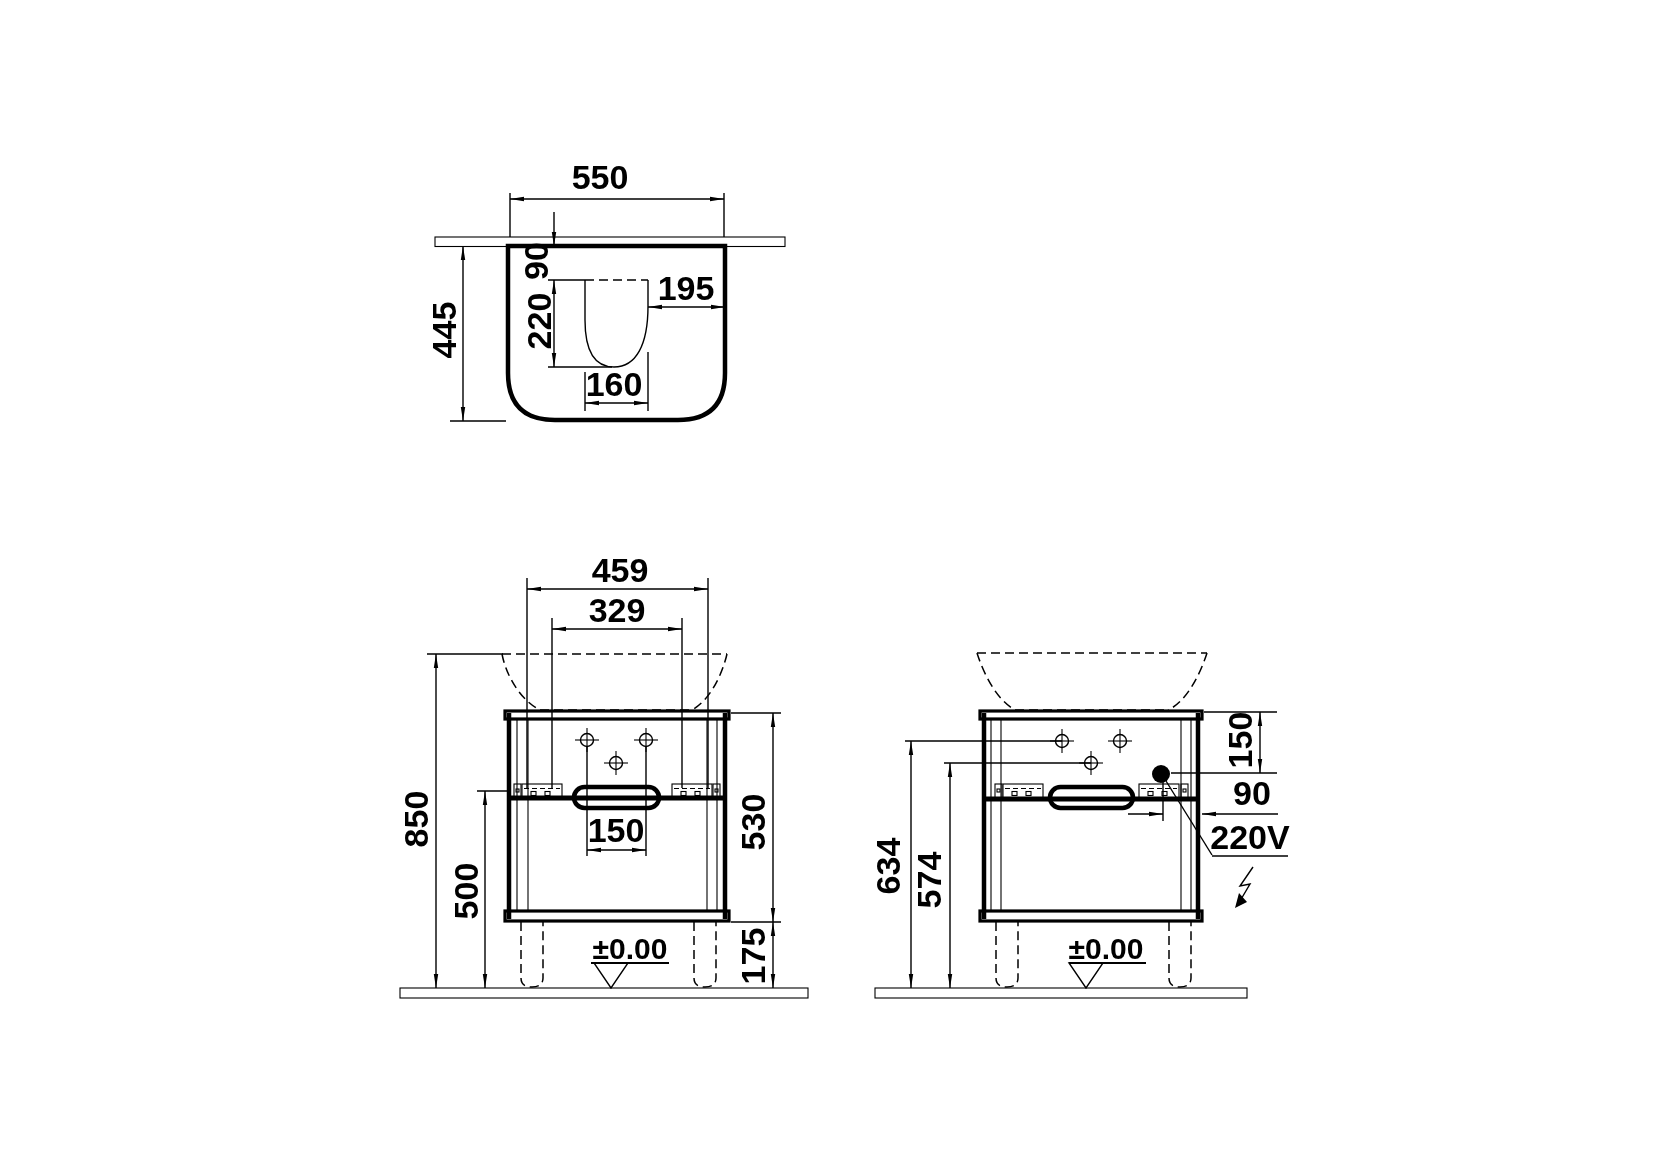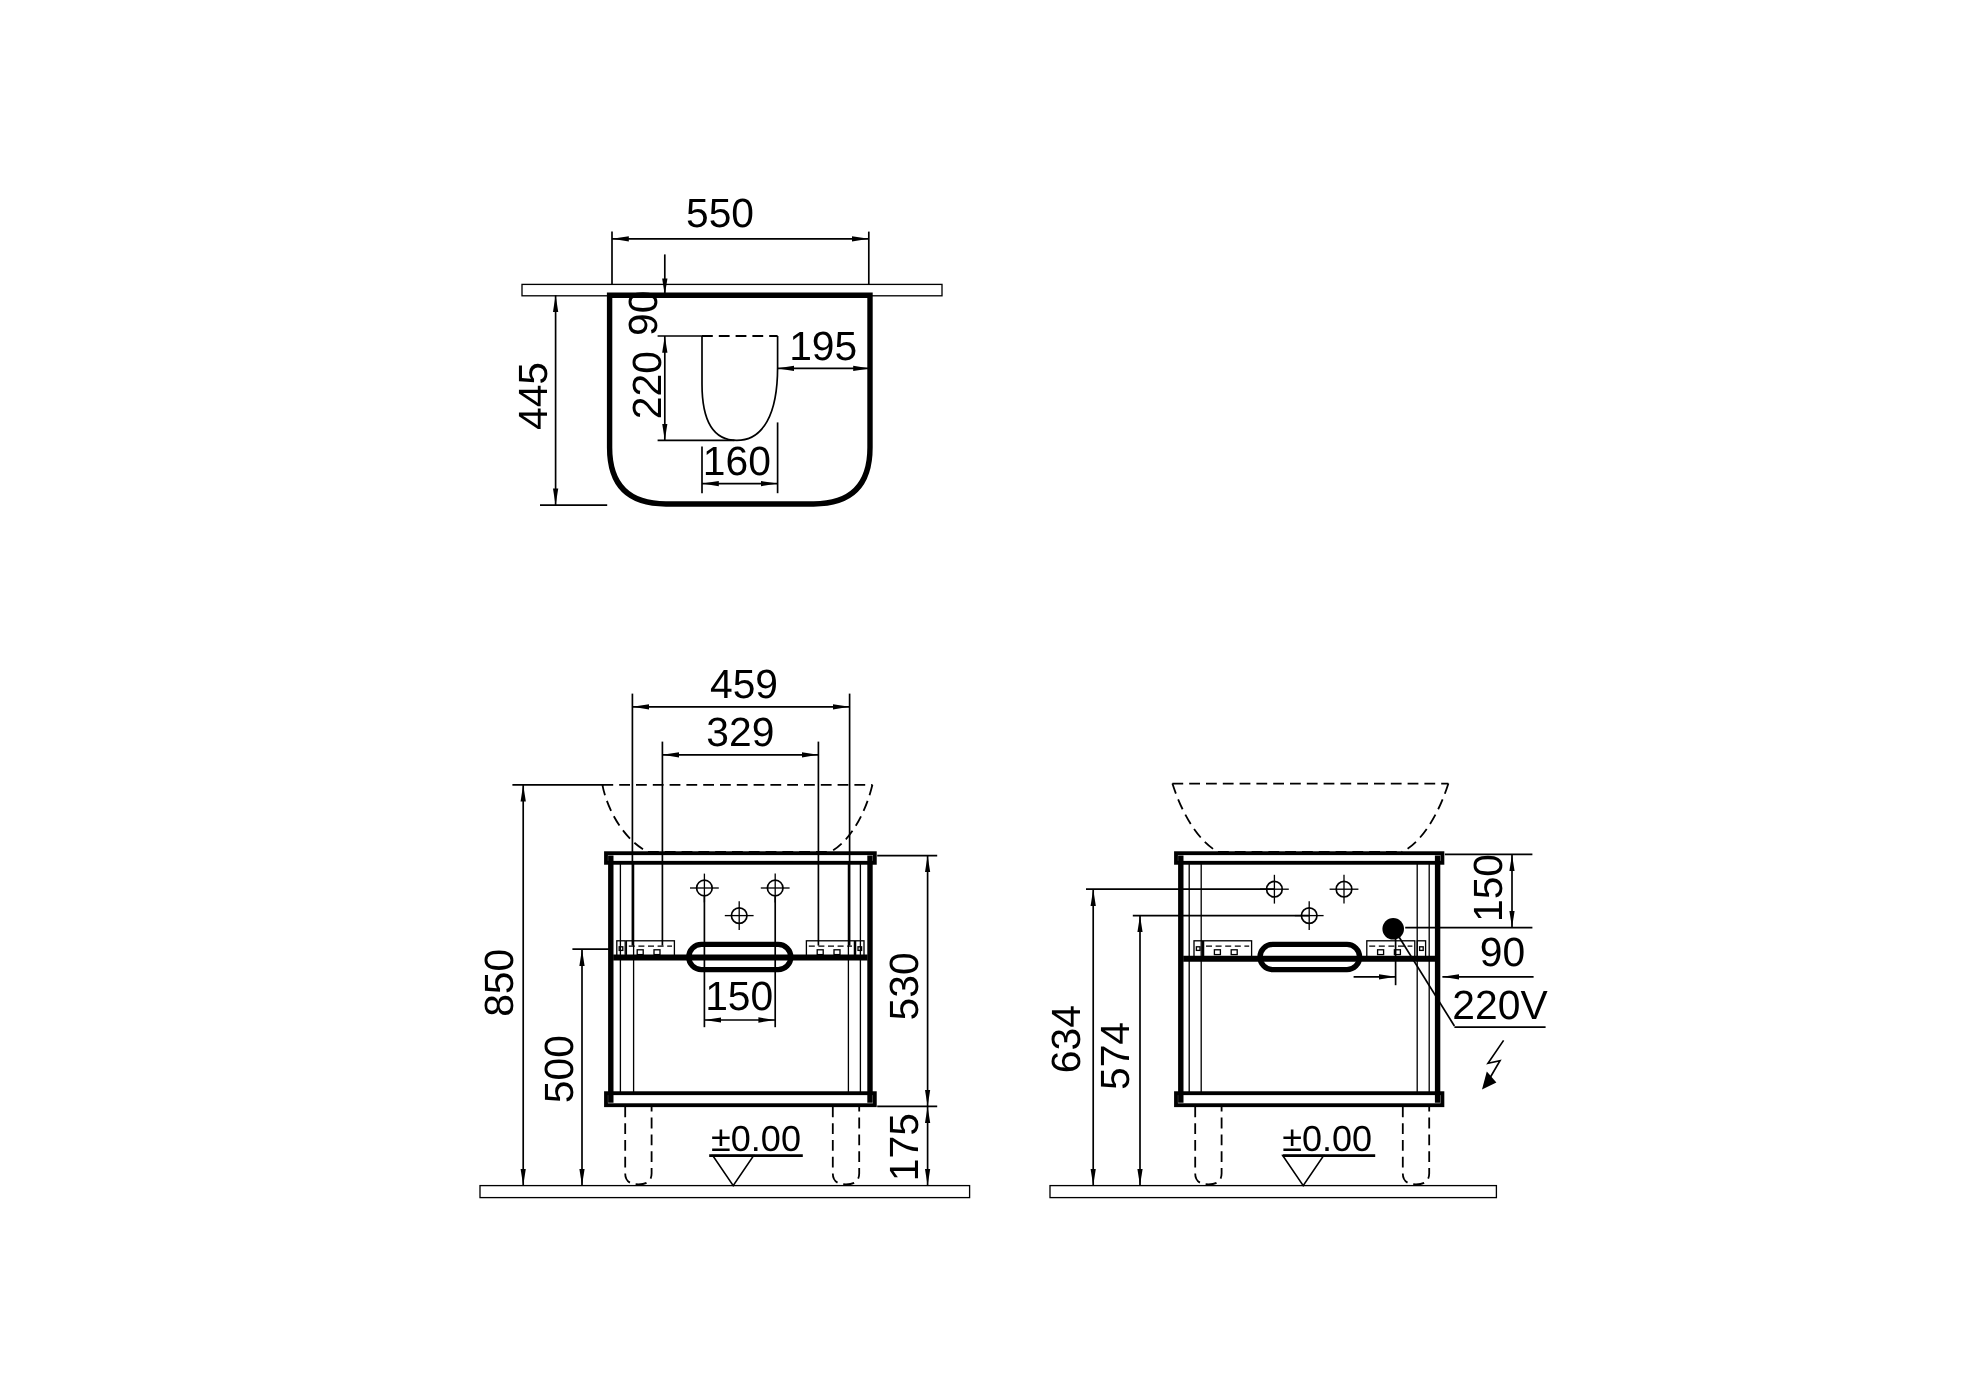--- a/index.html
+++ b/index.html
@@ -1,16 +1,16 @@
 <!DOCTYPE html>
 <html><head>
 <meta charset="utf-8">
 <style>
   html,body{margin:0;padding:0;background:#ffffff;}
-  .canvas{position:relative;width:1653px;height:1167px;background:#fff;overflow:hidden;}
+  .canvas{position:relative;width:1653px;height:1167px;background:#fff;overflow:hidden;font-weight:bold;}
   svg{display:block;}
   text{font-family:"Liberation Sans","DejaVu Sans",sans-serif;font-size:34px;fill:#000;}
   text.rot{text-anchor:middle;}
   text.dim{text-anchor:middle;}
   text.datum{font-size:30px;text-anchor:middle;}
   .thick{stroke:#000;stroke-width:4.5;fill:none;}
   .bar{stroke:#000;stroke-width:3.2;fill:#fff;}
   .thin{stroke:#000;stroke-width:1.4;fill:none;}
   .xfine{stroke:#000;stroke-width:1.1;fill:none;}
   .dash{stroke:#000;stroke-width:1.5;fill:none;stroke-dasharray:9 5;}

